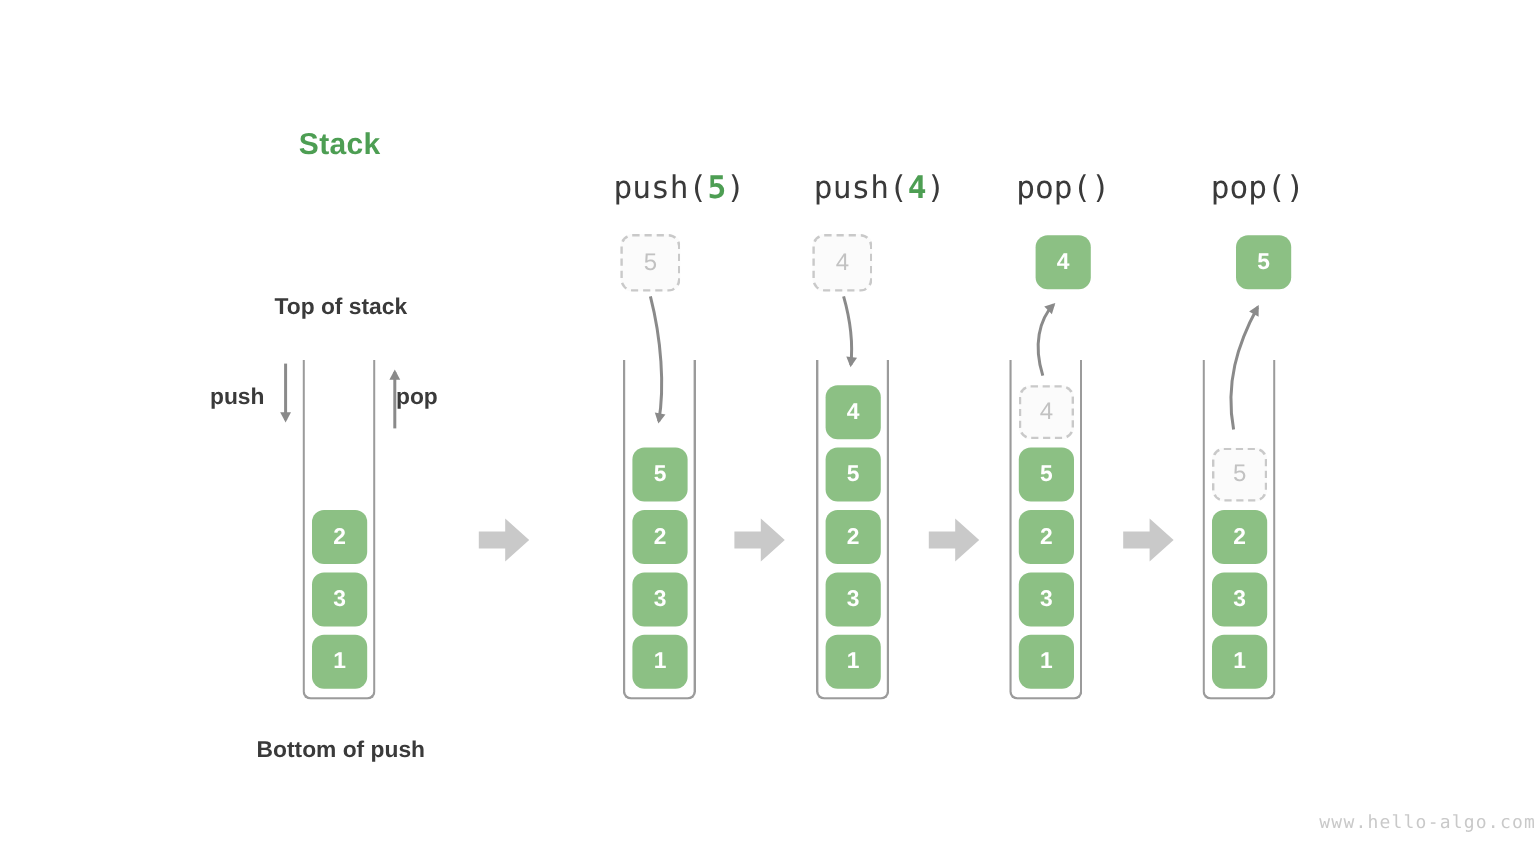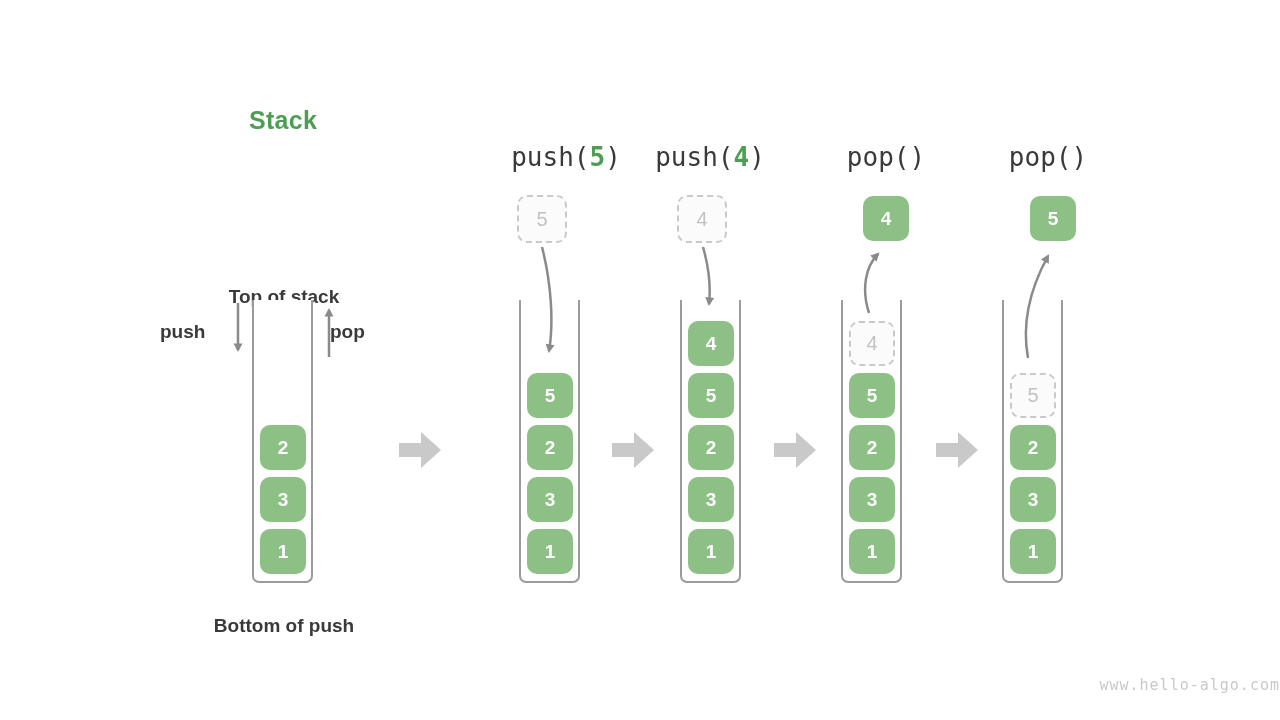--- a/index.html
+++ b/index.html
@@ -1,23 +1,23 @@
 <!DOCTYPE html>
 <html><head>
 <meta charset="utf-8">
 <style>
   html,body{margin:0;padding:0;background:#ffffff;}
   body{width:1280px;height:720px;overflow:hidden;font-family:"Liberation Sans",sans-serif;}
   .canvas{position:relative;width:1280px;height:720px;background:#ffffff;padding-left:44px;}
   .abs{position:absolute;}
   .title{left:249px;top:106px;font-size:25px;font-weight:bold;color:#4d9e53;letter-spacing:.3px;}
   .caption{font-size:19px;font-weight:bold;color:#3a3a3a;white-space:nowrap;}
-  .top-caption{left:284px;top:246px;transform:translateX(-50%);margin-top:40px;}
+  .top-caption{left:284px;top:246px;transform:translateX(-50%);}
   .bottom-caption{left:284px;top:615px;transform:translateX(-50%);}
-  .push-caption{left:160px;top:321px;text-align:right;}
+  .push-caption{left:175px;top:321px;text-align:right;}
   .pop-caption{left:330px;top:321px;}
   .stack-box{position:absolute;top:300px;width:61px;height:283px;border:2px solid #9b9b9b;border-top:none;border-radius:0 0 7px 7px;box-sizing:border-box;background:#ffffff;}
   .cell{position:absolute;width:46px;height:45px;border-radius:10px;background:#8cc084;color:#ffffff;font-size:19px;font-weight:bold;display:flex;align-items:center;justify-content:center;box-sizing:border-box;}
   .ghost{background:#fbfbfb;border:2px dashed #c9c9c9;color:#c2c2c2;font-weight:normal;font-size:20px;}
   .incoming{width:50px;height:48px;border-radius:10px;}
   .op{position:absolute;top:142px;transform:translateX(-50%);font-family:"DejaVu Sans Mono",monospace;font-size:26px;color:#3a3a3a;white-space:nowrap;}
   .op .arg{color:#4d9e53;font-weight:bold;}
   .arrows-layer{position:absolute;left:0;top:0;pointer-events:none;}
   .watermark{right:44px;top:676px;font-family:"DejaVu Sans Mono",monospace;font-size:15px;color:#c9c9c9;letter-spacing:1px;}
 </style>
@@ -26,21 +26,21 @@
 
 <div class="canvas">
 
   <div class="abs title">Stack</div>
   <div class="abs caption top-caption">Top of stack</div>
   <div class="abs caption bottom-caption">Bottom of push</div>
   <div class="abs caption push-caption">push</div>
   <div class="abs caption pop-caption">pop</div>
 
   <div class="op" style="left:566px"><span>push(</span><span class="arg">5</span><span>)</span></div>
-  <div class="op" style="left:710px"><span>push(</span><span class="arg">4</span><span>)</span></div>
+  <div class="op" style="left:733px"><span>push(</span><span class="arg">4</span><span>)</span></div>
   <div class="op" style="left:886px"><span>pop()</span><span class="arg"></span><span></span></div>
   <div class="op" style="left:1048px"><span>pop()</span><span class="arg"></span><span></span></div>
 
   <div class="stack-box" style="left:252px"></div>
   <div class="stack-box" style="left:519px"></div>
   <div class="stack-box" style="left:680px"></div>
   <div class="stack-box" style="left:841px"></div>
   <div class="stack-box" style="left:1002px"></div>
 
   <div class="cell" style="left:260px;top:425px">2</div>

